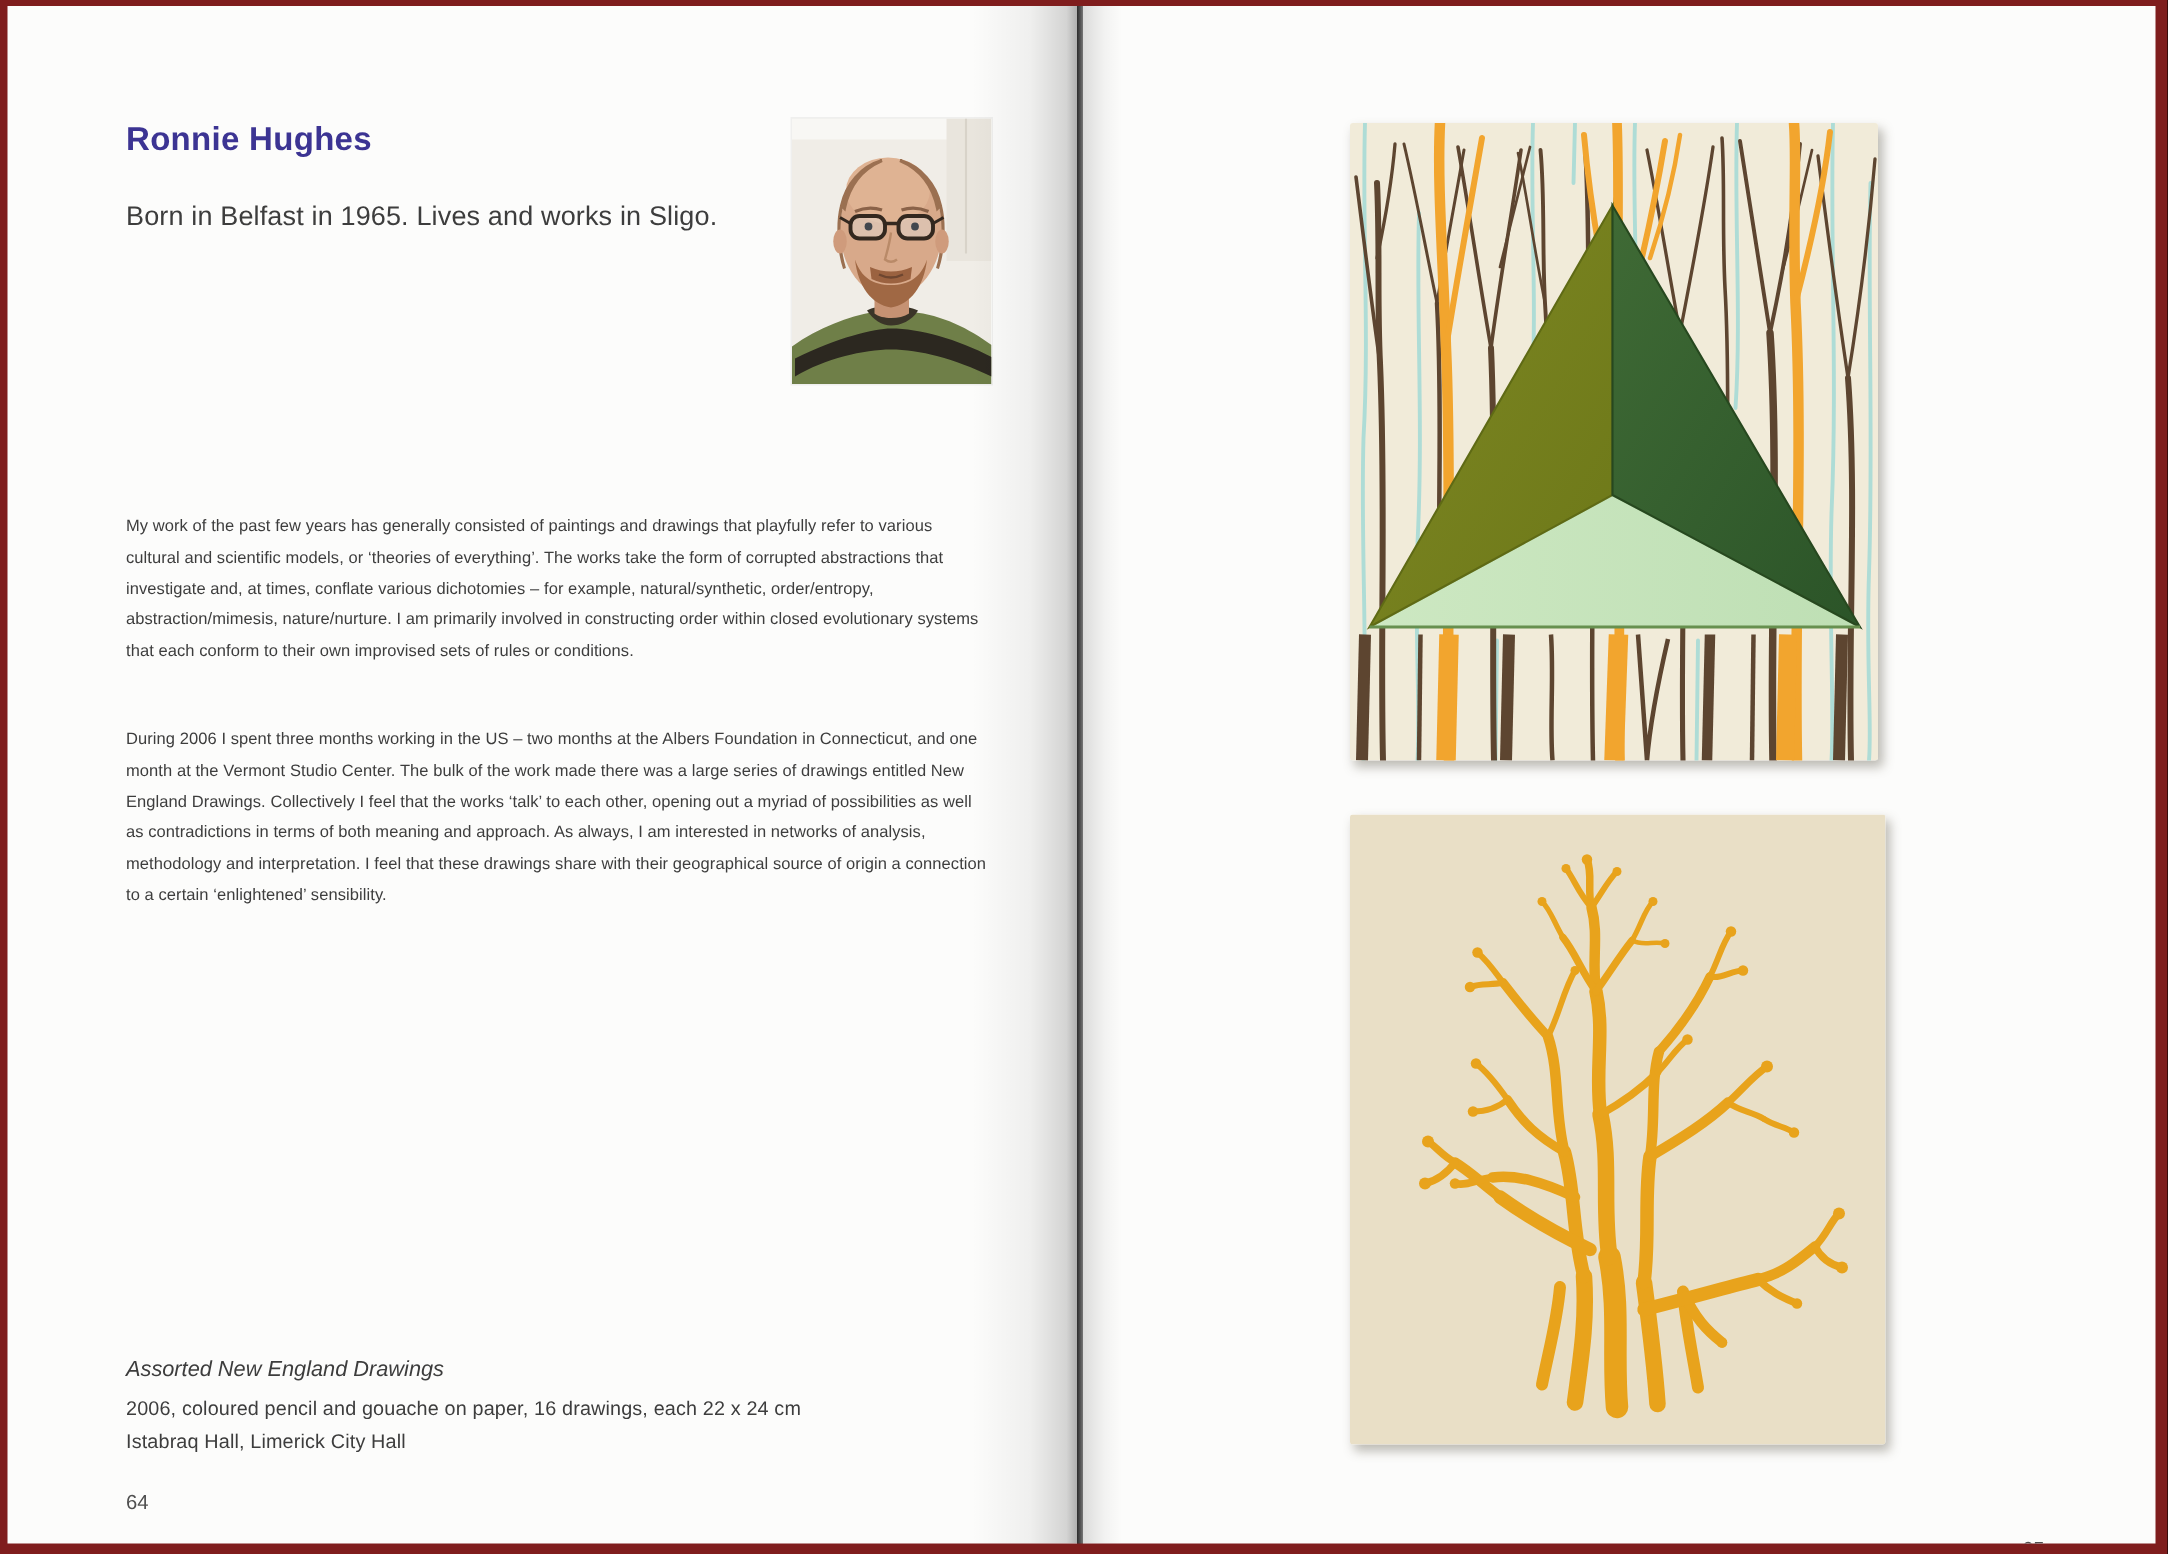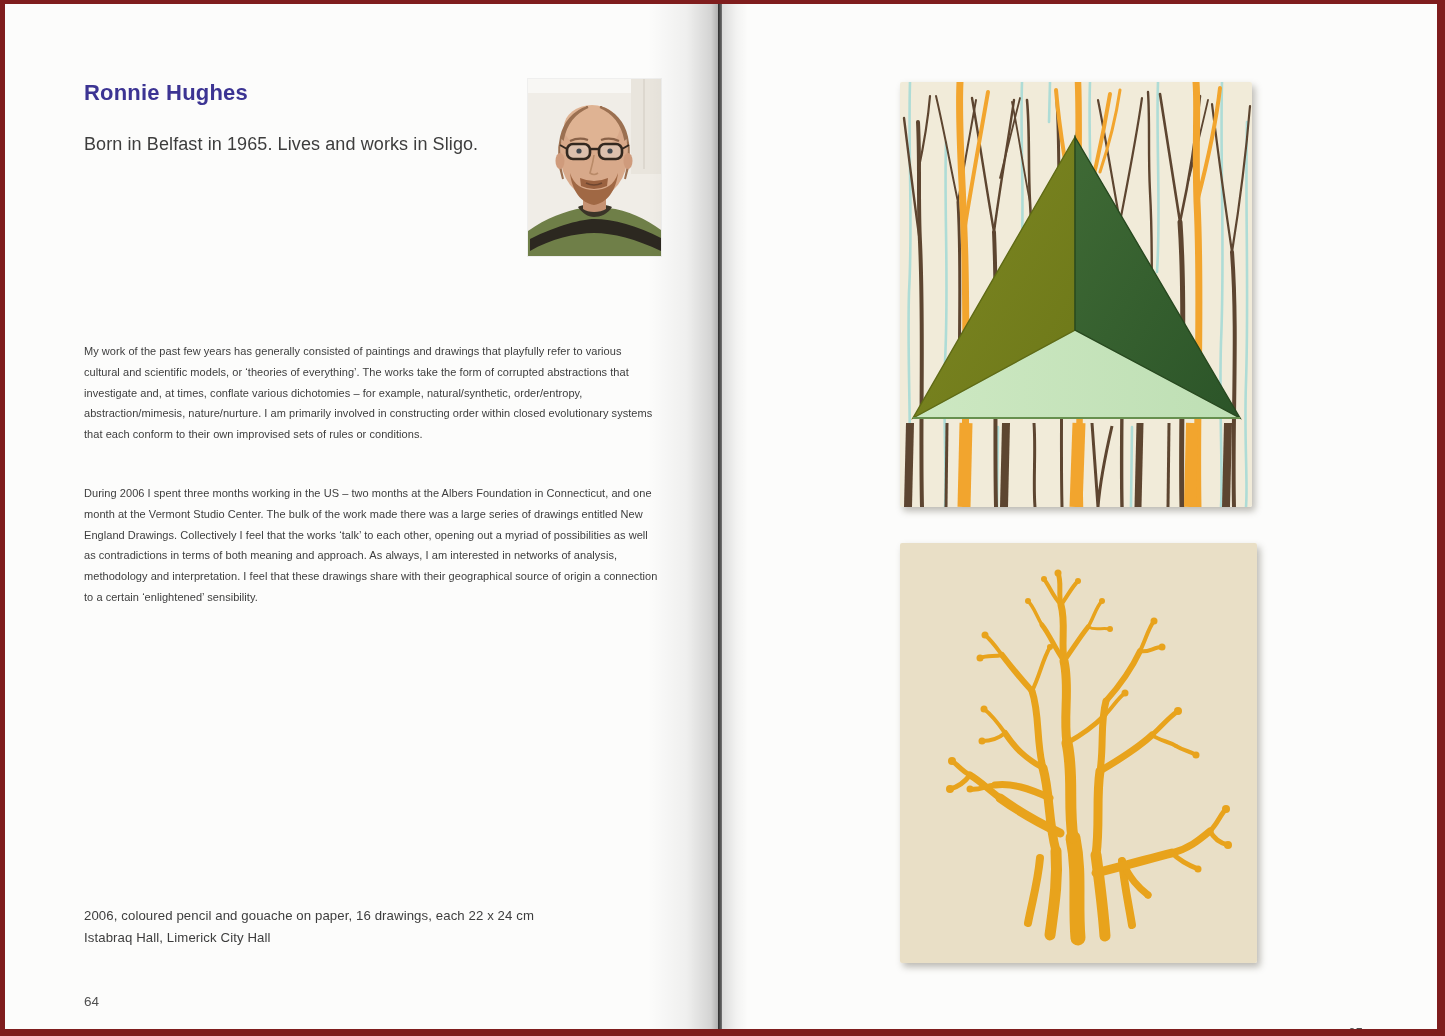--- a/index.html
+++ b/index.html
@@ -116,20 +116,21 @@
           <path d="M52,99 Q66,105 80,99 L79,107 Q66,113 53,107 Z" fill="#9b6240"></path>
           <path d="M58,104 Q66,108 74,104" stroke="#6e4630" stroke-width="1.6" fill="none"></path>
         </svg>
       </div>
 
       <div class="statement para1">My work of the past few years has generally consisted of paintings and drawings that playfully refer to various cultural and scientific models, or ‘theories of everything’. The works take the form of corrupted abstractions that investigate and, at times, conflate various dichotomies – for example, natural/synthetic, order/entropy, abstraction/mimesis, nature/nurture. I am primarily involved in constructing order within closed evolutionary systems that each conform to their own improvised sets of rules or conditions.</div>
 
       <div class="statement para2"><span>During 2006 I spent three months working in the US – two months at the Albers Foundation in Connecticut, and one month at the Vermont Studio Center. The bulk of the work made there was a large series of drawings entitled </span><span class="wk-title">New England Drawings</span><span>. Collectively I feel that the works ‘talk’ to each other, opening out a myriad of possibilities as well as contradictions in terms of both meaning and approach. As always, I am interested in networks of analysis, methodology and interpretation. I feel that these drawings share with their geographical source of origin a connection to a certain ‘enlightened’ sensibility.</span></div>
 
       <div class="caption">
+        <div class="caption-title">Assorted New England Drawings</div>
         <div class="caption-line">2006, coloured pencil and gouache on paper, 16 drawings, each 22 x 24 cm</div>
         <div class="caption-line">Istabraq Hall, Limerick City Hall</div>
       </div>
 
       <div class="pagenum pagenum-left">64</div>
     </div>
 
     <div class="gutter"></div>
 
     <div class="page page-right">

